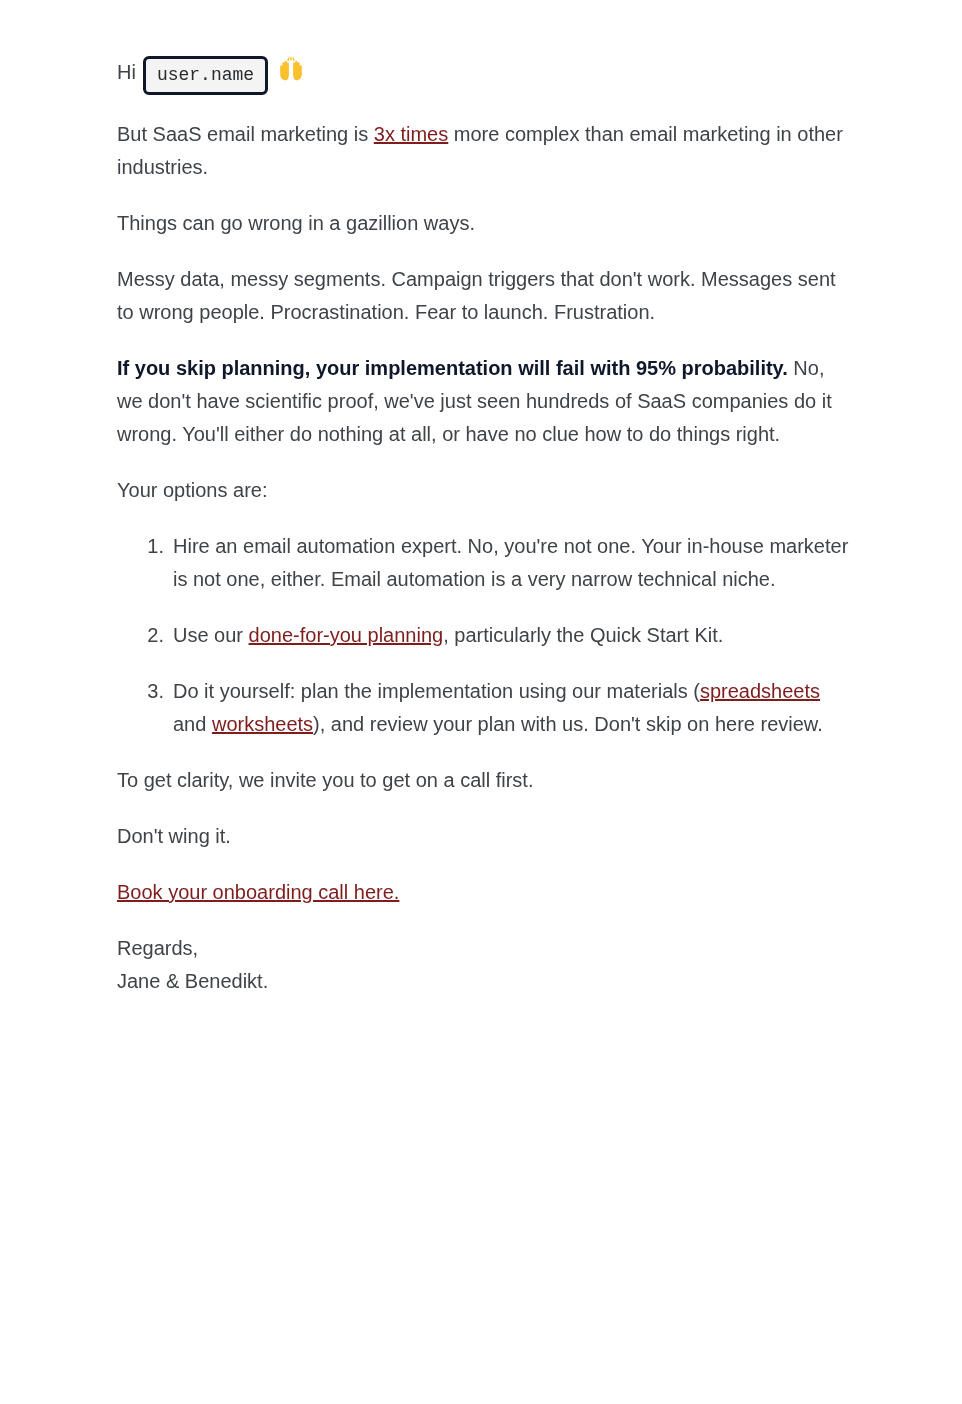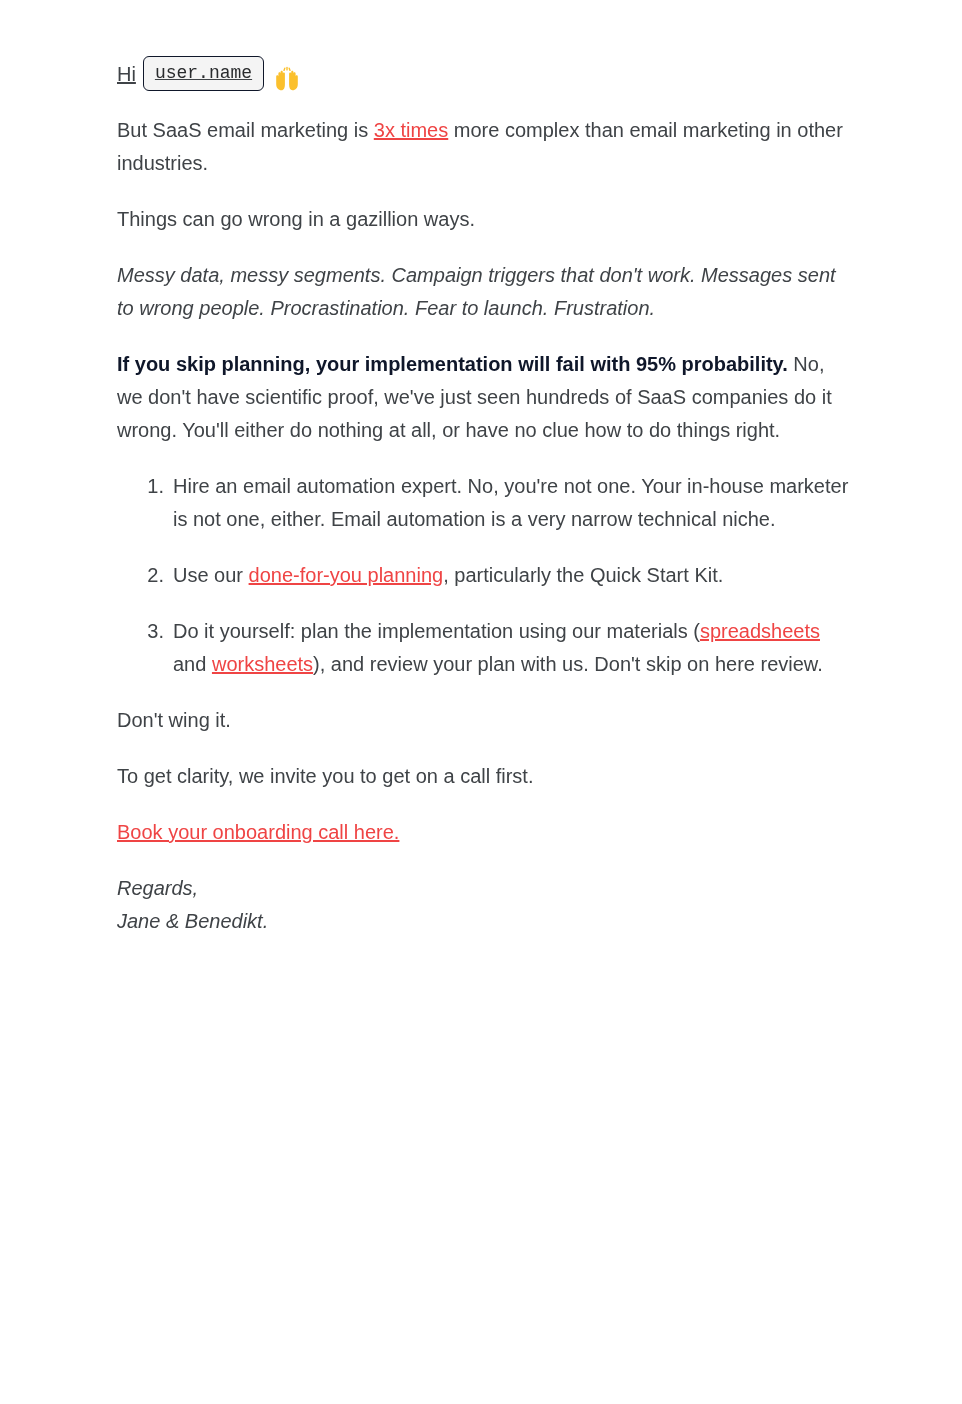--- a/index.html
+++ b/index.html
@@ -14,40 +14,40 @@
     min-height: 1404px;
     box-sizing: border-box;
   }
   .email-body {
     width: 736px;
     padding: 56px 0 40px 117px;
     font-size: 20px;
     line-height: 33px;
   }
   p { margin: 0 0 23px 0; }
-  .greeting { display: flex; align-items: flex-end; text-decoration: underline; }
+  .greeting { display: flex; align-items: flex-start; }
   .merge-pill {
     font-family: "Liberation Mono", monospace;
     font-size: 18px;
     line-height: 24px;
     color: #292b2d;
     background: #f4f4f4;
-    border: 1px solid #0f172a;
+    border: 3px solid #0f172a;
     border-radius: 6px;
     padding: 4px 11px 5px 11px;
     margin: 0 7px 0 7px;
     display: inline-block;
   }
   .emoji { display: inline-block; margin-left: 2px; }
   .emoji svg { display: block; }
   a.link {
-    color: #ef4444;
+    color: #7f1d1d;
     text-decoration: underline;
   }
-  .italic { font-style: italic; }
+  .italic { }
   strong { font-weight: bold; color: #0f172a; }
   .num-list { margin: 0 0 0 0; }
   .list-item {
     display: flex;
     margin-bottom: 23px;
   }
   .li-num {
     flex: none;
     width: 47px;
     text-align: right;
@@ -81,20 +81,21 @@
 
 
   <p><span>But SaaS email marketing is </span><a href="#" class="link">3x times</a><span> more complex than email marketing in other industries.</span></p>
 
   <p>Things can go wrong in a gazillion ways.</p>
 
   <p class="italic">Messy data, messy segments. Campaign triggers that don't work. Messages sent to wrong people. Procrastination. Fear to launch. Frustration.</p>
 
   <p><strong>If you skip planning, your implementation will fail with 95% probability.</strong><span> No, we don't have scientific proof, we've just seen hundreds of SaaS companies do it wrong. You'll either do nothing at all, or have no clue how to do things right.</span></p>
 
+  <p>Your options are:</p>
 
   <div class="num-list">
 
     <div class="list-item">
       <span class="li-num">1.</span>
       <span class="li-body"><span>Hire an email automation expert. No, you're not one. Your in-house marketer is not one, either. Email automation is a very narrow technical niche.</span></span>
     </div>
 
     <div class="list-item">
       <span class="li-num">2.</span>
@@ -102,21 +103,21 @@
     </div>
 
     <div class="list-item">
       <span class="li-num">3.</span>
       <span class="li-body"><span>Do it yourself: plan the implementation using our materials (</span><a href="#" class="link">spreadsheets</a><span> and </span><a href="#" class="link">worksheets</a><span>), and review your plan with us. Don't skip on here review.</span></span>
     </div>
 
   </div>
 
 
+  <p>To get clarity, we invite you to get on a call first.</p>
+
   <p>Don't wing it.</p>
-
-  <p>To get clarity, we invite you to get on a call first.</p>
 
   <p><a href="#" class="link">Book your onboarding call here.</a></p>
 
   <p class="italic signature"><span>Regards,</span><br><span>Jane &amp; Benedikt.</span></p>
 
 </div>
 
 </body></html>

